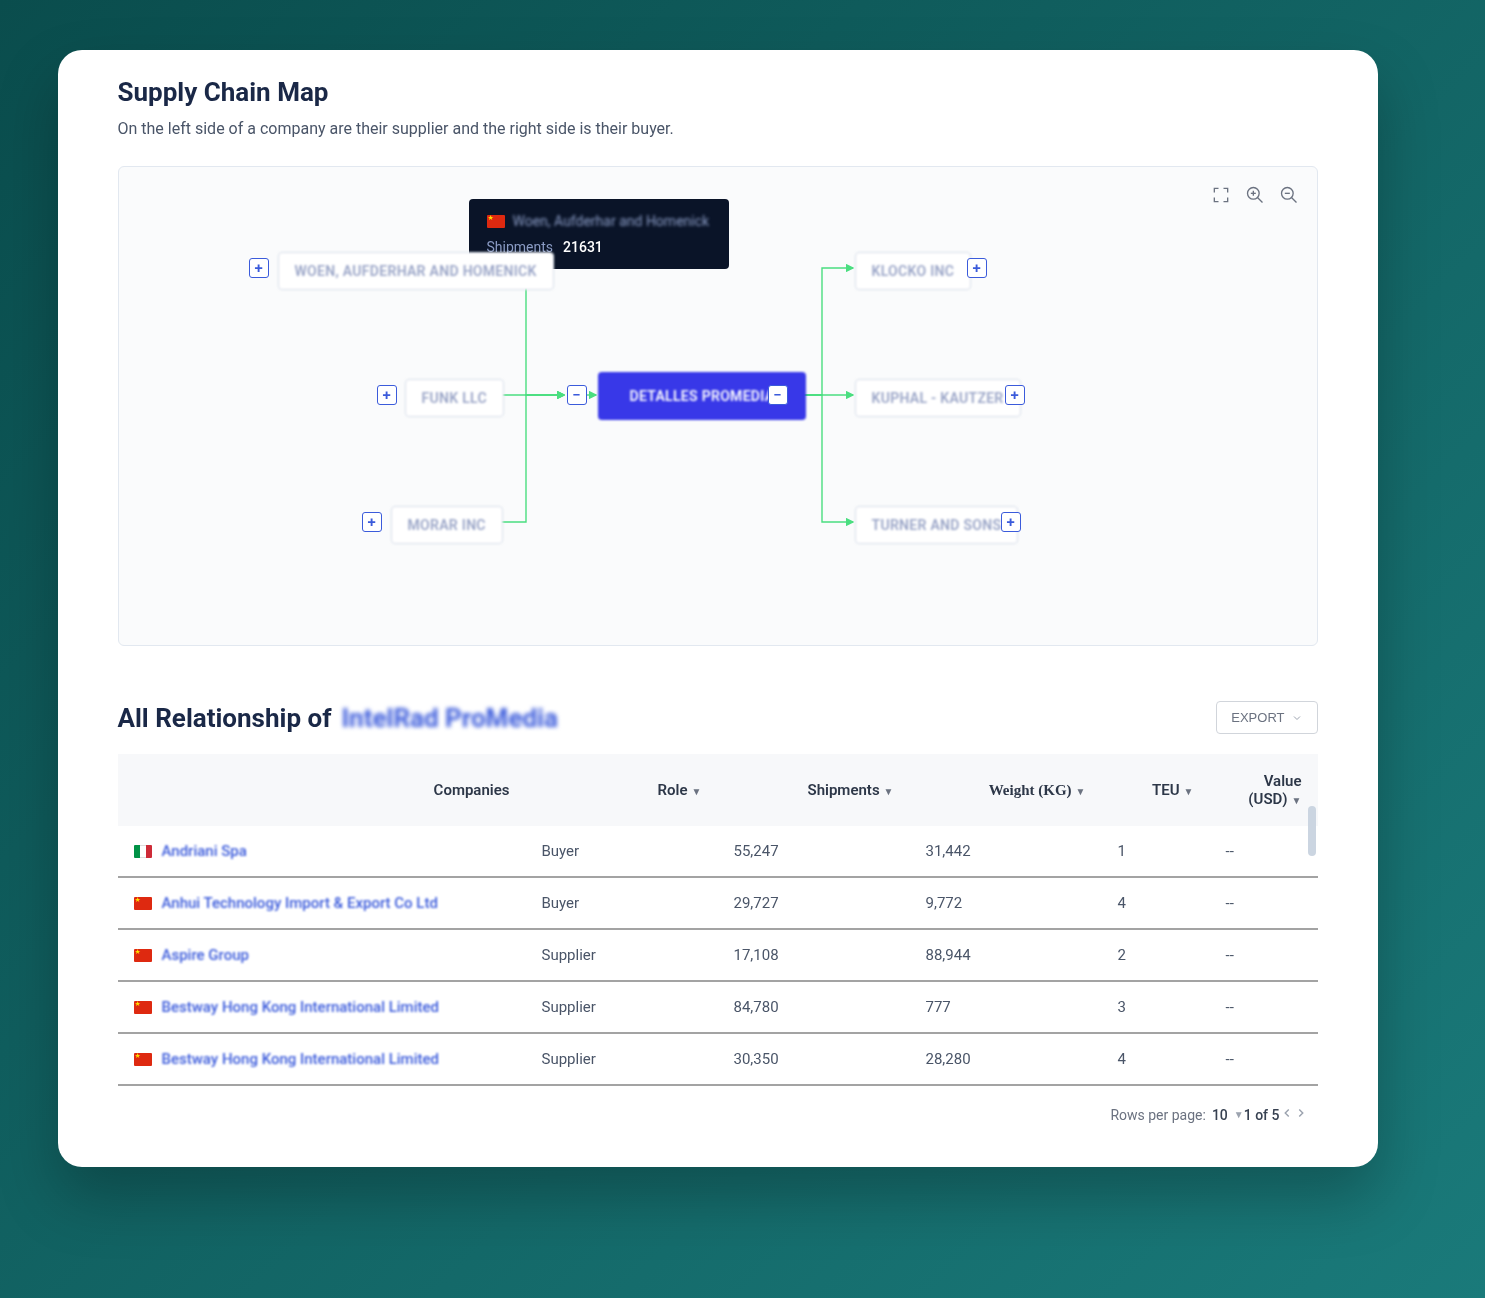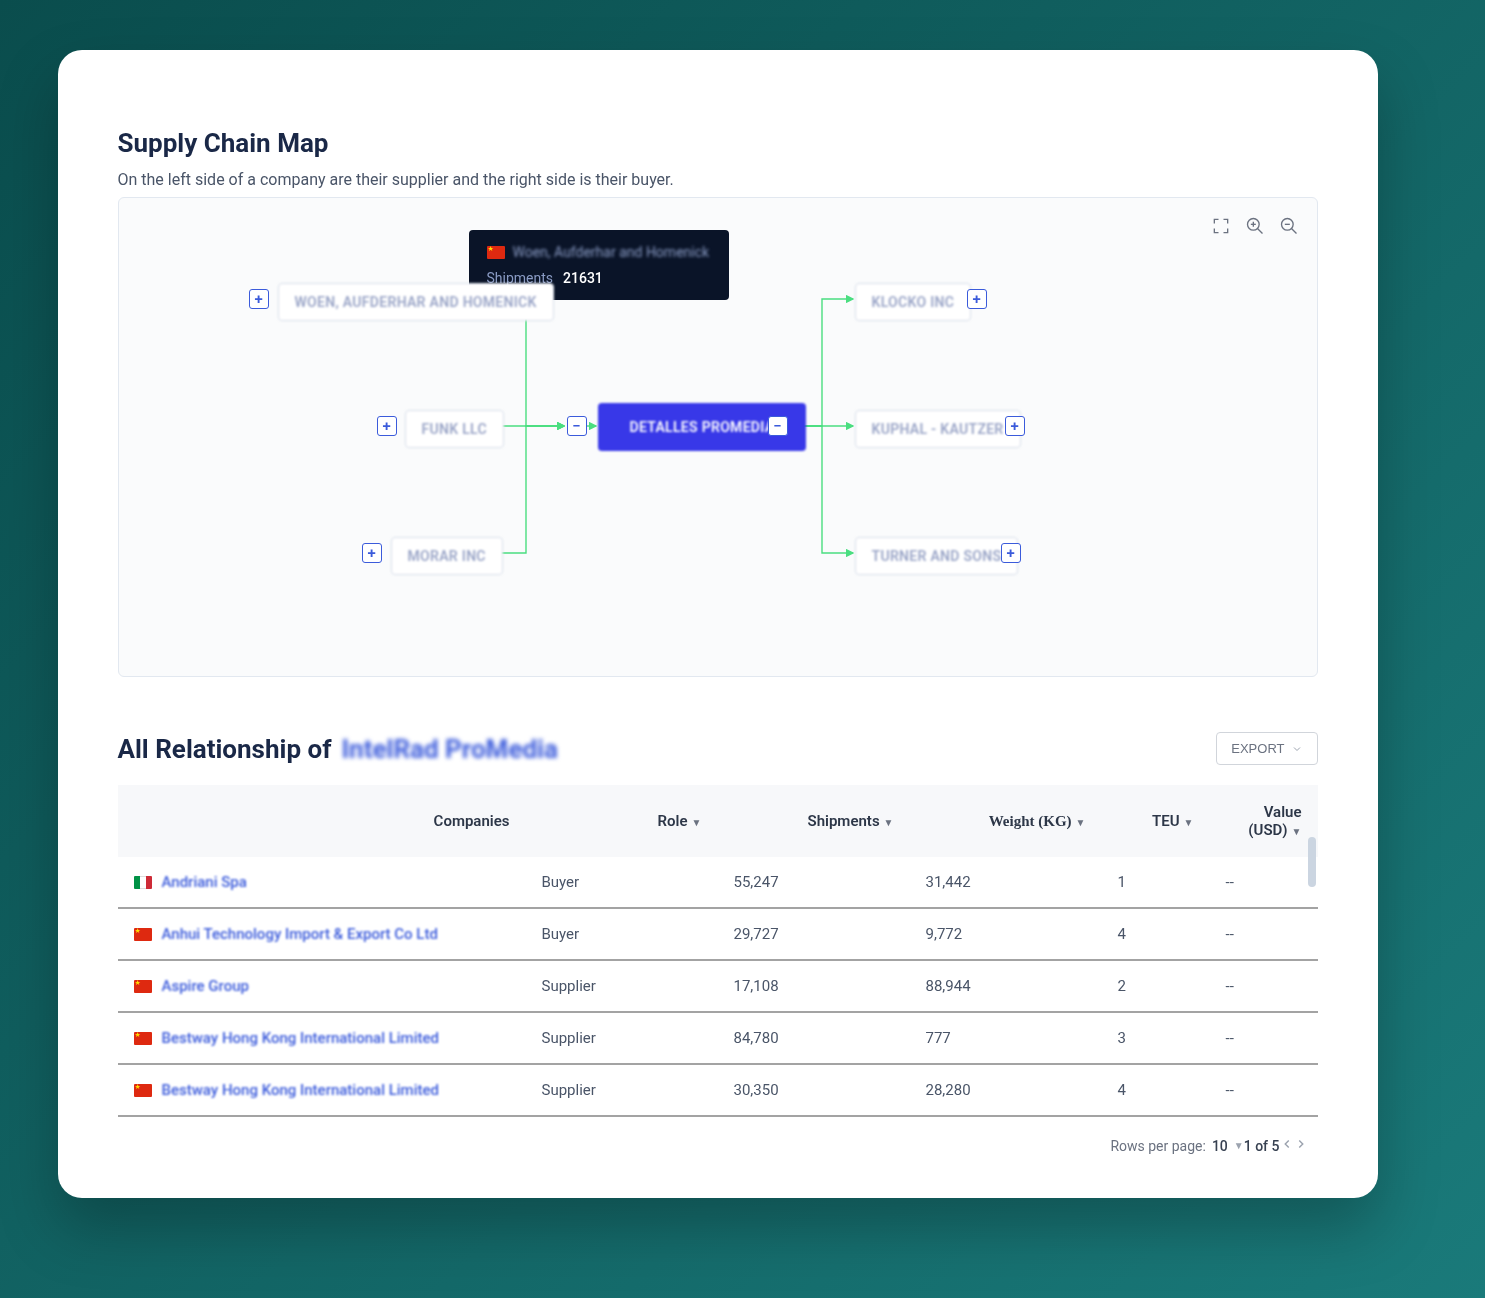--- a/index.html
+++ b/index.html
@@ -10,32 +10,32 @@
   width: 1485px;
   padding: 50px 50px 0 0;
   position: relative;
 }
 .card {
   background: #fff;
   width: 1320px;
   margin: 0 auto;
   border-radius: 24px;
   box-shadow: 0 30px 60px rgba(0,0,0,0.25);
-  padding: 78px 60px 40px 60px;
+  padding: 27px 60px 40px 60px;
 }
 .section-title {
   font-size: 26px;
   font-weight: 700;
   color: #1a2847;
   margin-bottom: 12px;
 }
 .section-subtitle {
   font-size: 16px;
   color: #4a5568;
-  margin-bottom: 8px;
+  margin-bottom: 28px;
 }
 .map-container {
   border: 1px solid #e2e8f0;
   border-radius: 6px;
   background: #fafbfc;
   height: 480px;
   position: relative;
 }
 .map-controls {
   position: absolute;

